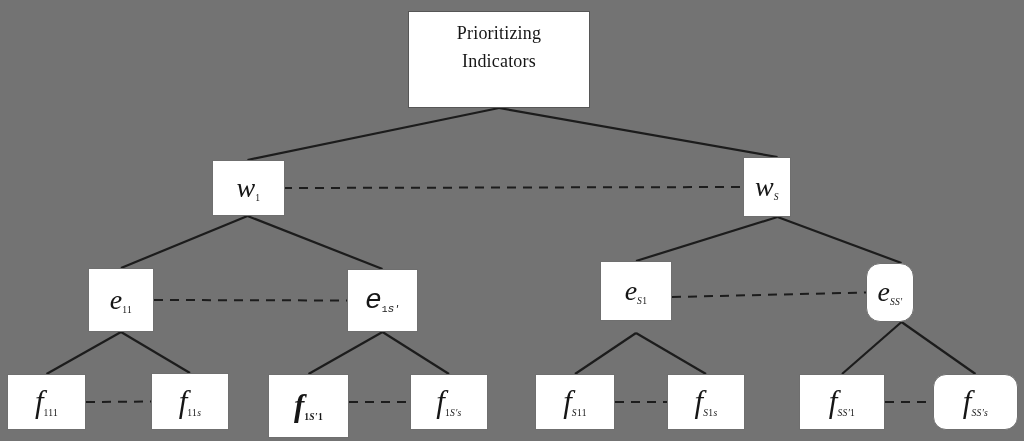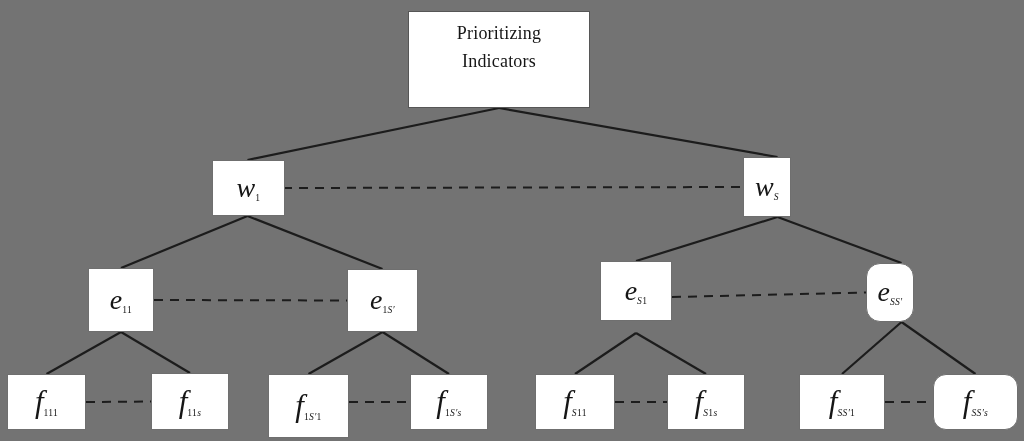--- a/index.html
+++ b/index.html
@@ -98,41 +98,41 @@
   </div>
 
   <div class="node" style="left: 743px; top: 157px; width: 48px; height: 60px; border-color: rgb(111, 111, 111); color: rgb(22, 22, 22);">
     <span class="math"><span class="base">w</span><span class="sub"><span class="it">S</span></span></span>
   </div>
 
   <div class="node" style="left: 88px; top: 268px; width: 66px; height: 64px; border-color: rgb(111, 111, 111); color: rgb(22, 22, 22); text-align: center;">
     <span class="math"><span class="base">e</span><span class="sub"><span>11</span></span></span>
   </div>
 
-  <div class="node" style="left: 347px; top: 269px; width: 71px; height: 63px; border-color: rgb(111, 111, 111); color: rgb(22, 22, 22);">
+  <div class="node" style="left: 347px; top: 269px; width: 71px; height: 63px; border-color: rgb(111, 111, 111); color: rgb(22, 22, 22); font-family: Liberation Mono, monospace;">
     <span class="math"><span class="base">e</span><span class="sub"><span>1</span><span class="it">S′</span></span></span>
   </div>
 
   <div class="node" style="left: 600px; top: 261px; width: 72px; height: 60px; border-color: rgb(111, 111, 111); color: rgb(22, 22, 22);">
     <span class="math"><span class="base">e</span><span class="sub"><span class="it">S</span><span>1</span></span></span>
   </div>
 
   <div class="node" style="left: 866px; top: 263px; width: 48px; height: 59px; border-color: rgb(111, 111, 111); color: rgb(22, 22, 22); border-radius: 14px;">
     <span class="math"><span class="base">e</span><span class="sub"><span class="it">SS′</span></span></span>
   </div>
 
   <div class="node lvl4" style="left: 7px; top: 374px; width: 79px; height: 56px; border-color: rgb(111, 111, 111); color: rgb(22, 22, 22); justify-content: center;">
     <span class="math"><span class="base">f</span><span class="sub"><span>111</span></span></span>
   </div>
 
   <div class="node lvl4" style="left: 151px; top: 373px; width: 78px; height: 57px; border-color: rgb(111, 111, 111); color: rgb(22, 22, 22);">
     <span class="math"><span class="base">f</span><span class="sub"><span>11</span><span class="it">s</span></span></span>
   </div>
 
-  <div class="node lvl4" style="left: 268px; top: 374px; width: 81px; height: 64px; border-color: rgb(111, 111, 111); color: rgb(22, 22, 22);">
+  <div class="node lvl4" style="left: 268px; top: 374px; width: 81px; height: 64px; border-color: rgb(111, 111, 111); color: rgb(22, 22, 22); font-weight: bold;">
     <span class="math"><span class="base">f</span><span class="sub"><span>1</span><span class="it">S′</span><span>1</span></span></span>
   </div>
 
   <div class="node lvl4" style="left: 410px; top: 374px; width: 78px; height: 56px; border-color: rgb(111, 111, 111); color: rgb(22, 22, 22);">
     <span class="math"><span class="base">f</span><span class="sub"><span>1</span><span class="it">S′s</span></span></span>
   </div>
 
   <div class="node lvl4" style="left: 535px; top: 374px; width: 80px; height: 56px; border-color: rgb(111, 111, 111); color: rgb(22, 22, 22);">
     <span class="math"><span class="base">f</span><span class="sub"><span class="it">S</span><span>11</span></span></span>
   </div>

